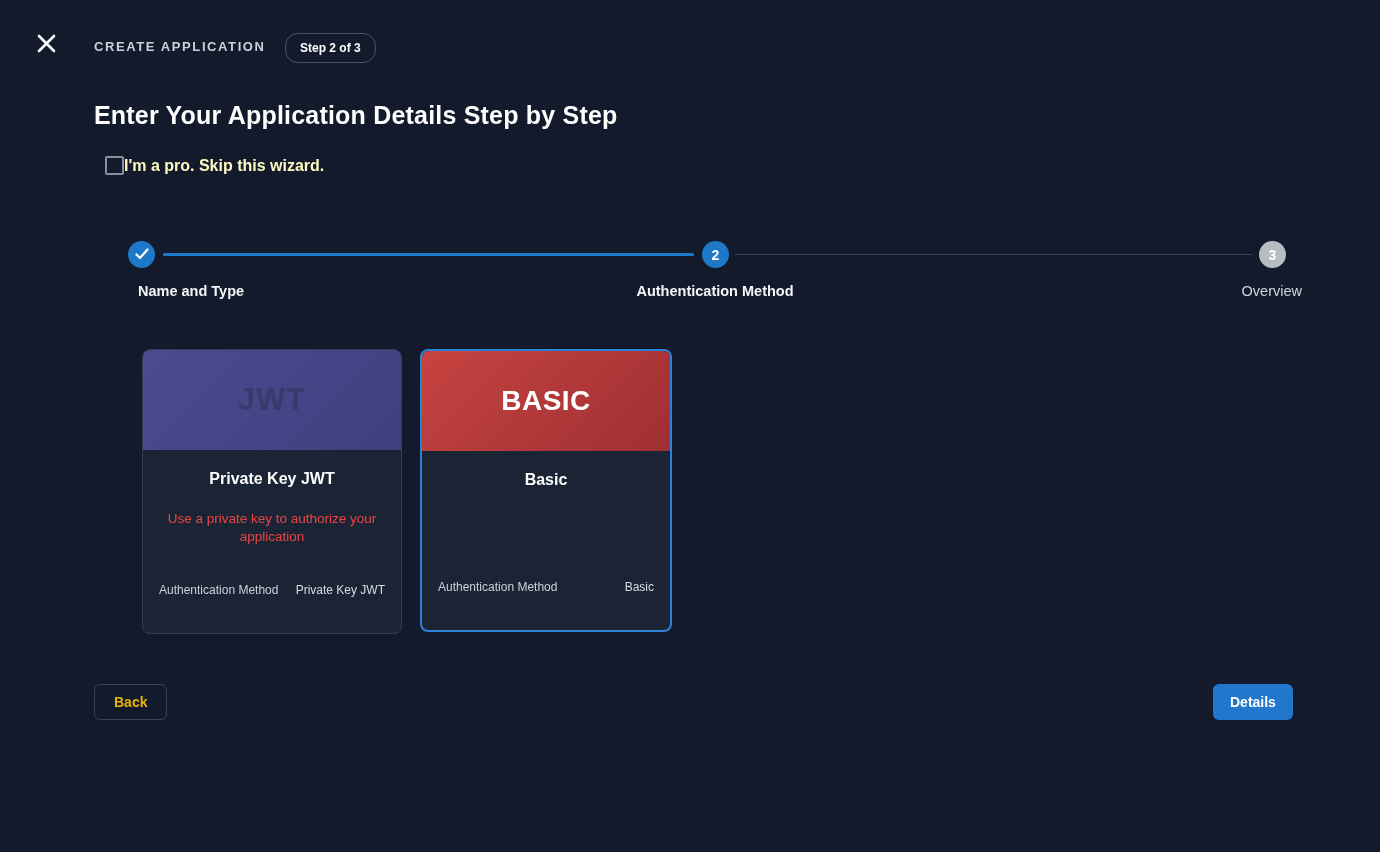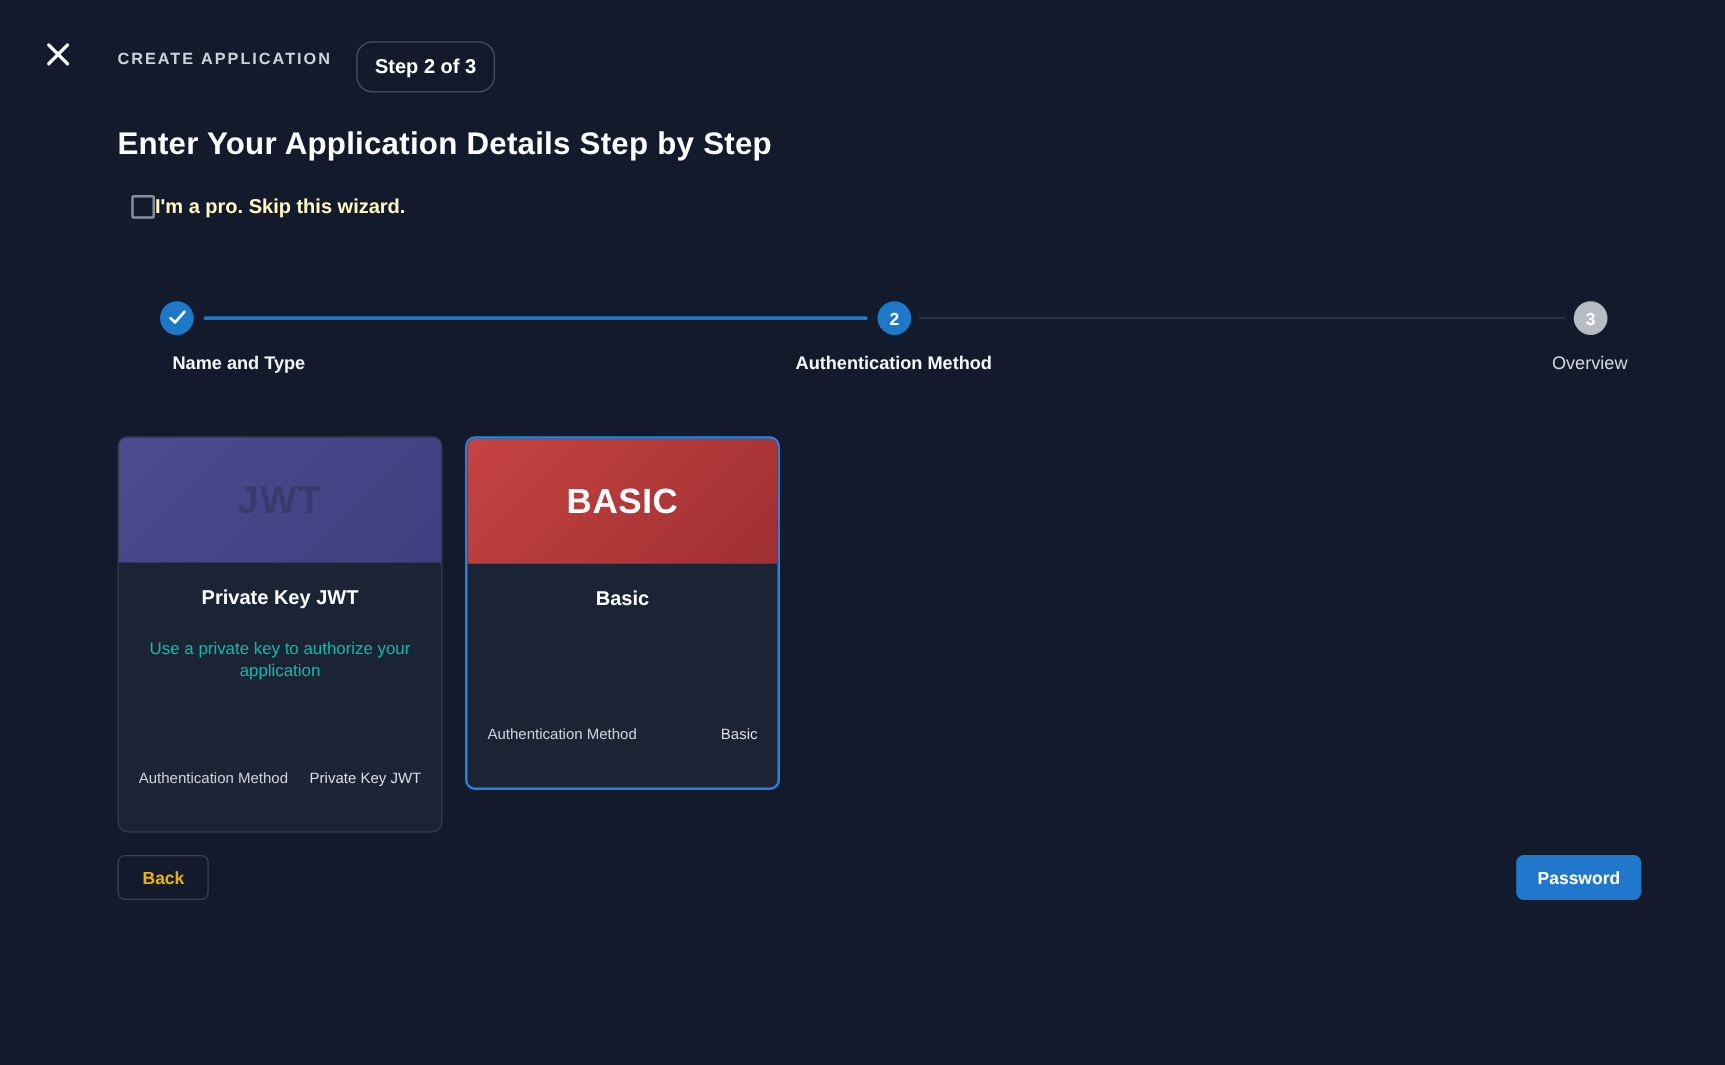--- a/index.html
+++ b/index.html
@@ -16,24 +16,24 @@
     position:absolute; left:32px; top:31px; width:28px; height:28px;
     background:transparent; border:none; cursor:pointer;
     display:flex; align-items:center; justify-content:center;
   }
   .topbar-title {
     position:absolute; left:94px; top:39px;
     font-size:13px; font-weight:bold; letter-spacing:1.6px;
     color:#ccd1d9;
   }
   .step-badge {
-    position:absolute; left:285px; top:33px; height:41px;
+    position:absolute; left:285px; top:33px; height:30px;
     display:flex; align-items:center; padding:0 14px;
     border:1px solid #4a5264; border-radius:13px;
-    font-size:16px; font-weight:bold; color:#fff;
+    font-size:12px; font-weight:bold; color:#fff;
   }
 
   
   .page-heading {
     position:absolute; left:94px; top:101px;
     font-size:25px; font-weight:600; color:#fdfdfe; letter-spacing:0.2px;
   }
   .skip-row {
     position:absolute; left:105px; top:156px;
     display:flex; align-items:center; cursor:pointer;
@@ -72,35 +72,35 @@
   .step-label-3 { right:0; font-weight:400; color:#d2d5db; }
 
   
   .cards { position:absolute; left:94px; top:349px; display:flex; gap:18px; align-items:flex-start; }
   .method-card {
     position:relative; background:#1b2435;
     border:1px solid #333e52; border-radius:8px;
     cursor:pointer; overflow:hidden;
   }
   .method-card.selected { border:2px solid #2e81d8; }
-  .card-jwt   { width:260px; height:317px; }
+  .card-jwt   { width:260px; height:285px;margin-left:48px; }
   .card-basic { width:252px; height:283px; }
   .card-logo {
     height:100px; display:flex; align-items:center; justify-content:center;
     border-radius:6px 6px 0 0;
   }
   .card-jwt .card-logo-text   { font-size:31px; font-weight:bold; letter-spacing:1px; }
   .card-basic .card-logo-text { font-size:28px; font-weight:bold; letter-spacing:0.5px; }
   .card-title {
     margin-top:20px; text-align:center;
     font-size:16px; font-weight:bold; color:#fdfdfe;
   }
   .card-desc {
     margin:22px 14px 0; text-align:center;
-    font-size:13.5px; line-height:17.5px; color:#14b8a6;
+    font-size:13.5px; line-height:17.5px; color:#ef4444;
   }
   .card-footer {
     position:absolute; left:16px; right:16px; bottom:36px;
     display:flex; justify-content:space-between; align-items:baseline;
     font-size:12px; color:#ccd1da;
   }
   .card-footer .footer-value { color:#d8dce3; text-align:right; }
 
   
   .back-btn {
@@ -182,15 +182,15 @@
       <div class="card-title">Basic</div>
       <div class="card-footer">
         <span class="footer-label">Authentication Method</span>
         <span class="footer-value">Basic</span>
       </div>
     </div>
 
   </div>
 
   <button class="back-btn">Back</button>
-  <button class="continue-btn">Password</button>
+  <button class="continue-btn">Details</button>
 
 </div>
 
 </body></html>

